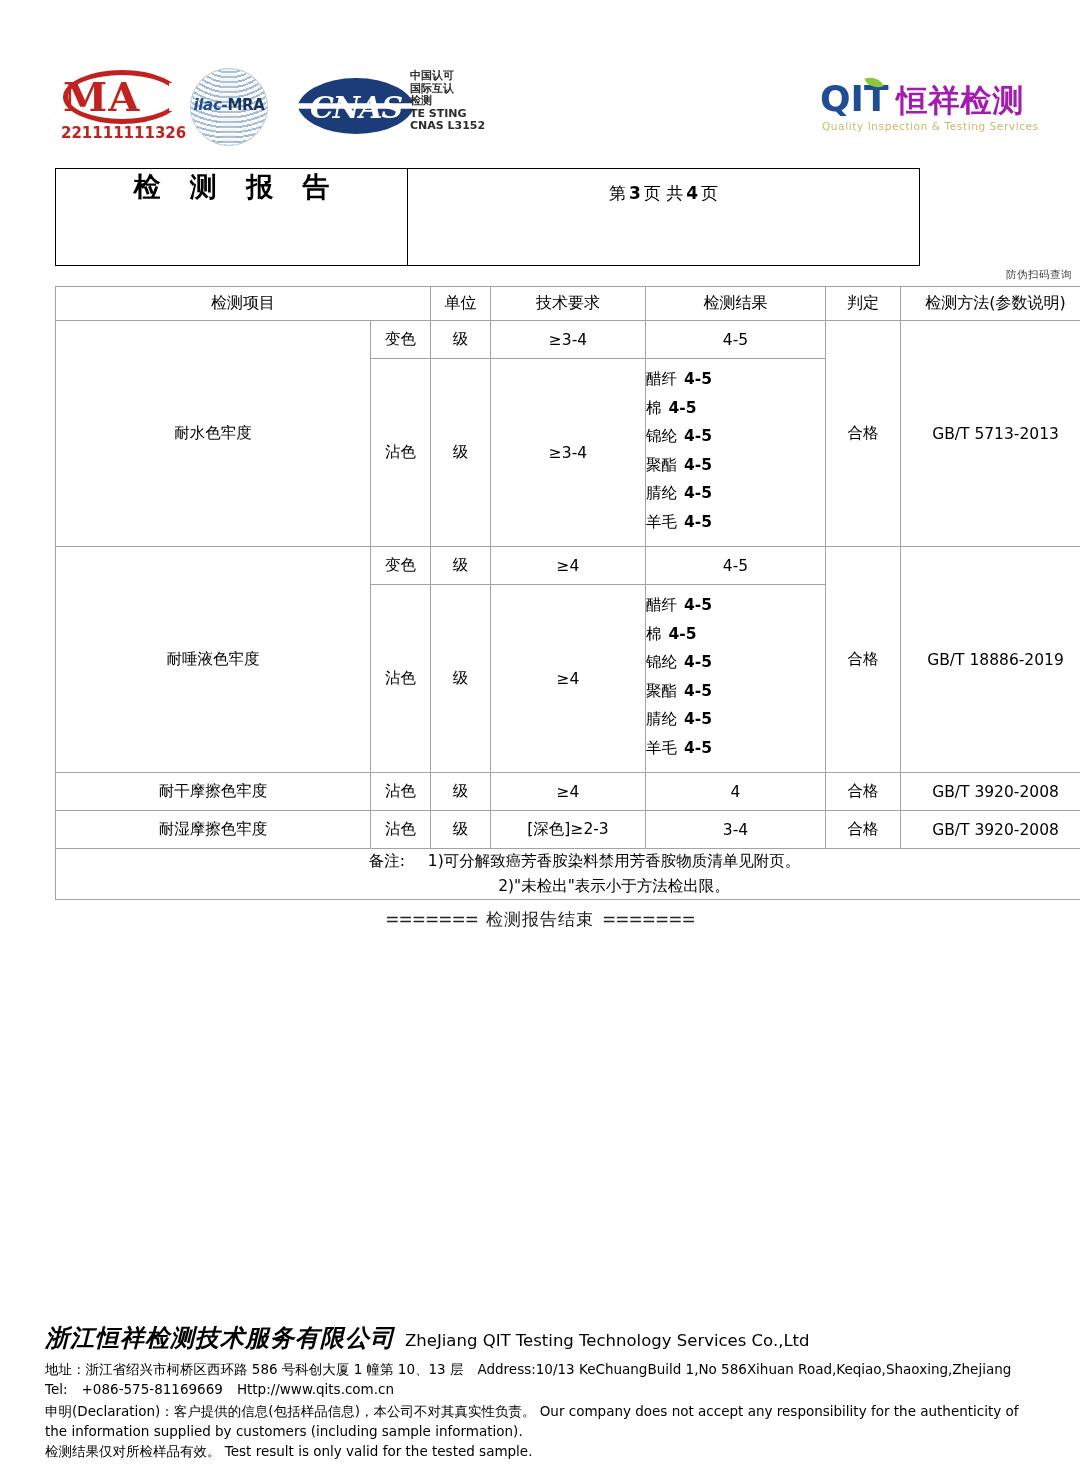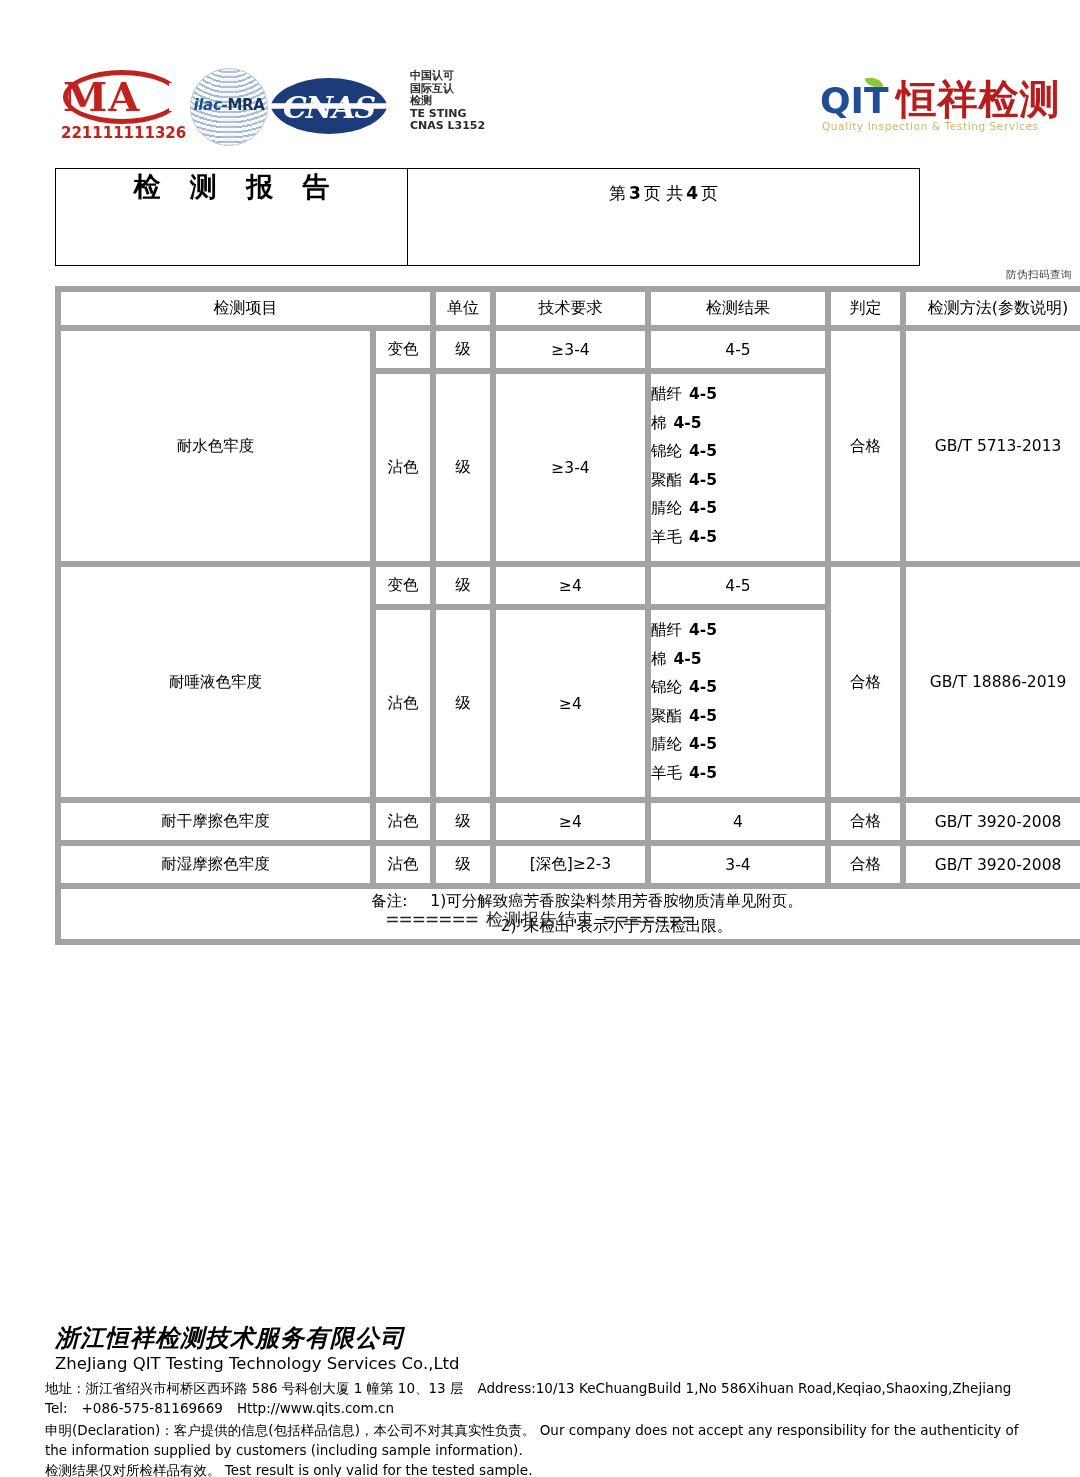--- a/index.html
+++ b/index.html
@@ -118,21 +118,21 @@
     font-weight: bold;
     font-style: italic;
     color: #1d4f91;
     z-index: 3;
     letter-spacing: -0.3px;
   }
   .ilac-text .mra { color: #15355f; font-style: normal; }
 
   .cnas {
     position: absolute;
-    left: 215px;
+    left: 242px;
     top: 14px;
     width: 118px;
     height: 62px;
   }
   .cnas-eye {
     position: absolute;
     left: 0;
     top: 2px;
     width: 118px;
     height: 56px;
@@ -198,23 +198,23 @@
     white-space: nowrap;
   }
   .qit-en {
     font-family: "DejaVu Sans", "Liberation Sans", sans-serif;
     font-size: 36px;
     font-weight: bold;
     color: #1f4e94;
     letter-spacing: 0px;
   }
   .qit-cn {
-    font-size: 40px;
-    font-weight: bold;
-    color: #b91c1c;
+    font-size: 31px;
+    font-weight: bold;
+    color: #a21caf;
     letter-spacing: 1px;
     margin-left: 8px;
   }
   .qit-leaf {
     position: absolute;
     left: 46px;
     top: 0px;
     width: 16px;
     height: 13px;
     background: #8cc63f;
@@ -294,21 +294,21 @@
   .main-table {
     position: absolute;
     left: 55px;
     top: 286px;
     width: 975px;
     border-collapse: collapse;
     table-layout: fixed;
     font-size: 15.5px;
   }
   .main-table td, .main-table th {
-    border: 6px solid #a3a3a3;
+    border: 1px solid #a3a3a3;
     padding: 0;
     vertical-align: middle;
     text-align: center;
     font-weight: normal;
   }
   .main-table .hdr td {
     height: 33px;
     font-size: 16px;
   }
   .col-item  { width: 315px; }
@@ -381,21 +381,20 @@
   .footer {
     position: absolute;
     left: 45px;
     top: 1322px;
     width: 995px;
   }
   .company-row {
     display: flex;
     align-items: baseline;
     white-space: nowrap;
-    flex-direction: column;
   }
   .company-cn {
     font-family: "DejaVu Serif", "Liberation Serif", serif;
     font-size: 24px;
     font-weight: bold;
     font-style: italic;
     letter-spacing: 1px;
   }
   .company-en {
     font-size: 16.5px;

